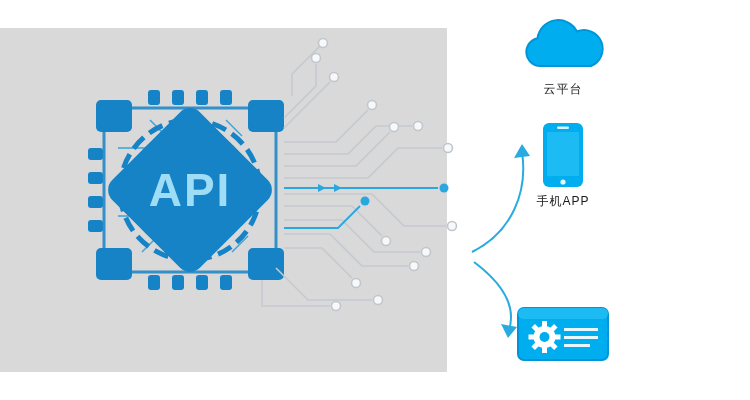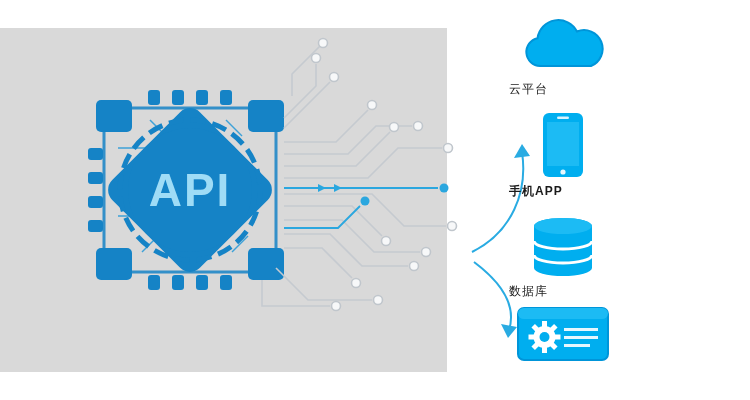--- a/index.html
+++ b/index.html
@@ -5,28 +5,28 @@
   html,body { margin:0; padding:0; background:#ffffff; }
   .canvas {
     position:relative; width:750px; height:400px; overflow:hidden;
     background:#ffffff; font-family:"Liberation Sans", sans-serif;
   }
   .gray-panel {
     position:absolute; left:0; top:28px; width:447px; height:344px;
     background:#d9d9d9;
   }
   .graphic-svg { position:absolute; left:0; top:0; }
-  .icon-item { position:absolute; width:108px; }
+  .icon-item { position:absolute; width:108px; text-align:center; }
   .icon-item svg { display:block; margin:0 auto; }
   .icon-label {
     font-size:12px; color:#1a1a1a; margin-top:5px; letter-spacing:1px;
     font-family:"Liberation Sans", sans-serif;
   }
   .item-cloud    { left:509px; top:12px;  }
-  .item-phone    { left:509px; top:112px;font-weight:bold; }
+  .item-phone    { left:509px; top:122px; }
   .item-database { left:509px; top:216px; }
   .item-software { left:509px; top:304px; }
 </style>
 </head>
 <body>
 
 <div class="canvas">
 
   <div class="gray-panel"></div>
 
@@ -134,29 +134,20 @@
   <div class="icon-item item-phone">
     <svg width="52" height="66" viewBox="0 0 52 66">
       <rect x="6" y="1" width="40" height="64" rx="6" fill="#00aeef"></rect>
       <rect x="20" y="4.5" width="12" height="2.5" rx="1.2" fill="#ffffff" opacity="0.85"></rect>
       <rect x="10" y="10" width="32" height="44" fill="#1cbbf4"></rect>
       <circle cx="26" cy="60" r="2.6" fill="#ffffff" opacity="0.9"></circle>
     </svg>
     <div class="icon-label">手机APP</div>
   </div>
 
-  <div class="icon-item item-database">
-    <svg width="62" height="62" viewBox="0 0 62 62">
-      <path d="M2,10 A29,8 0 0 1 60,10 V52 A29,8 0 0 1 2,52 Z" fill="#00aeef"></path>
-      <ellipse cx="31" cy="10" rx="29" ry="8" fill="#1cbbf4"></ellipse>
-      <path d="M2,25 A29,8 0 0 0 60,25" fill="none" stroke="#ffffff" stroke-width="3"></path>
-      <path d="M2,39 A29,8 0 0 0 60,39" fill="none" stroke="#ffffff" stroke-width="3"></path>
-    </svg>
-    <div class="icon-label">数据库</div>
-  </div>
 
   <div class="icon-item item-software">
     <svg width="94" height="62" viewBox="0 0 94 62">
       <rect x="2" y="4" width="90" height="52" rx="6" fill="#00aeef" stroke="#0095d9" stroke-width="2"></rect>
       <rect x="2" y="4" width="90" height="11" rx="6" fill="#1cbbf4"></rect>
 
       <g>
         <g fill="#ffffff">
           <rect x="26" y="17" width="5" height="6" transform="rotate(0 28.5 33)"></rect>
           <rect x="26" y="17" width="5" height="6" transform="rotate(45 28.5 33)"></rect>

